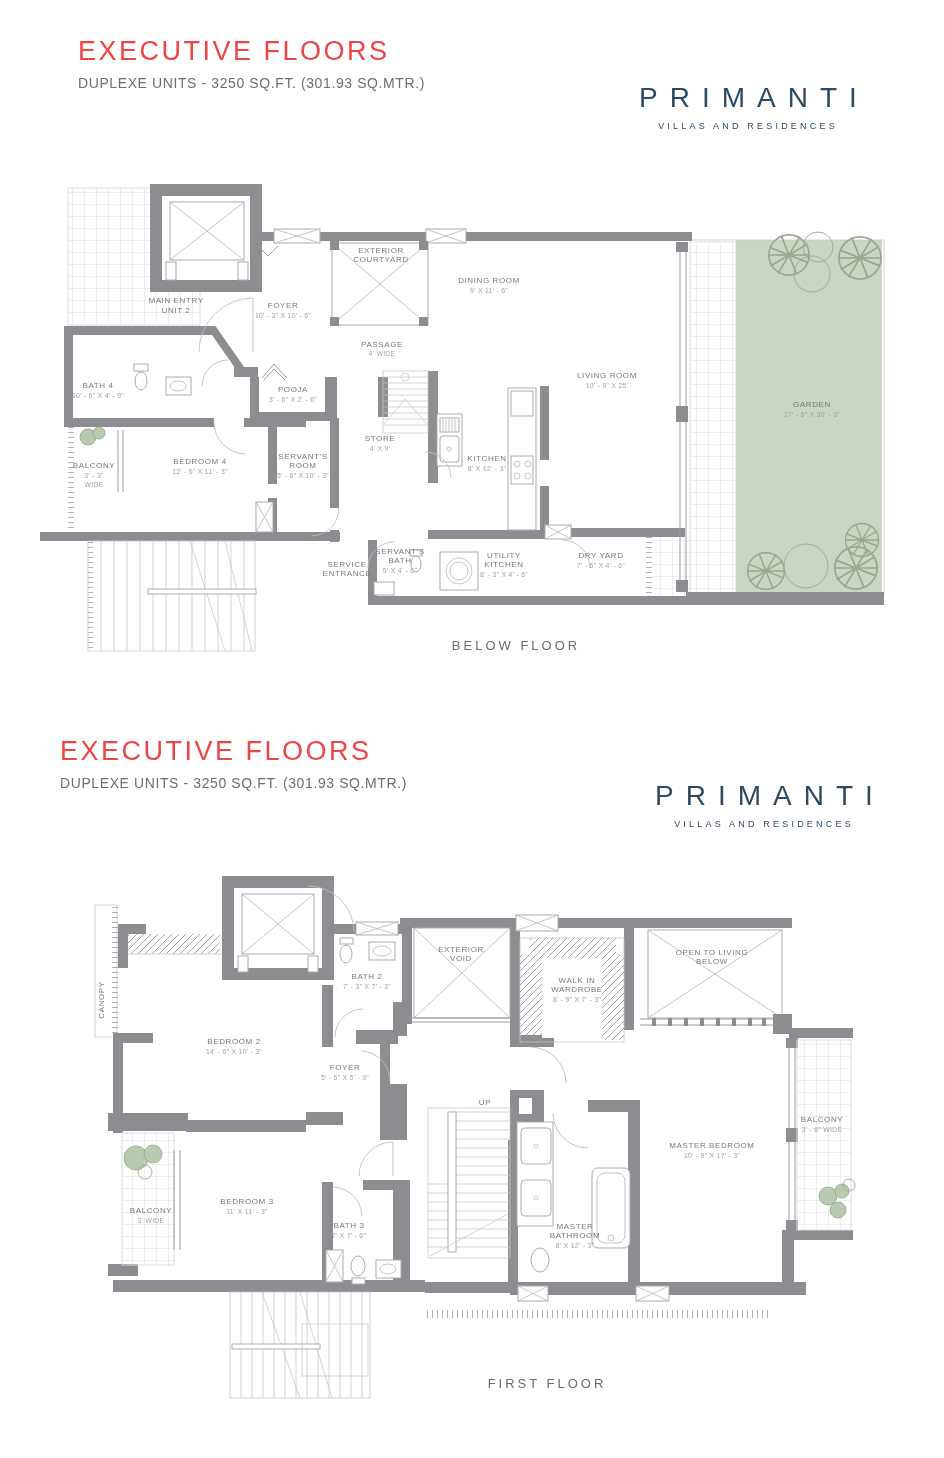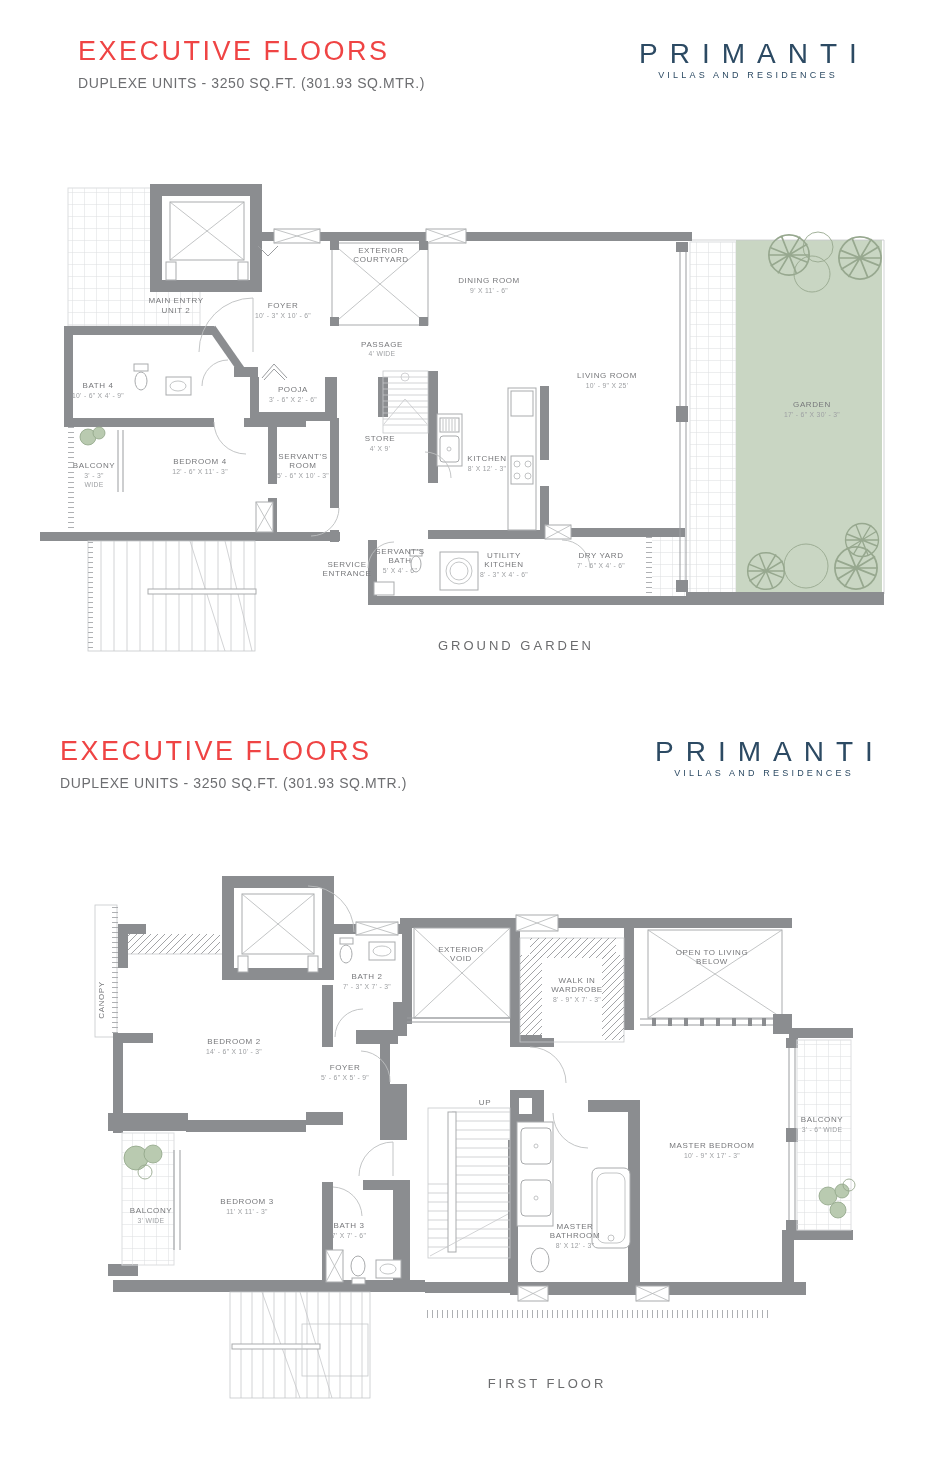--- a/index.html
+++ b/index.html
@@ -3,22 +3,22 @@
 <meta charset="utf-8">
 <style>
   html,body{margin:0;padding:0;}
   body{width:944px;height:1458px;background:#ffffff;position:relative;overflow:hidden;
        font-family:"Liberation Sans",sans-serif;}
   .abs{position:absolute;}
   
   .hd-title{font-size:27px;letter-spacing:2.5px;color:#ef4444;font-weight:400;white-space:nowrap;}
   .hd-sub{font-size:14px;letter-spacing:0.6px;color:#6d6e71;margin-top:8px;white-space:nowrap;}
   .brand{width:280px;text-align:center;}
-  .brand-name{font-size:28px;letter-spacing:12px;color:#2c4a63;font-weight:400;white-space:nowrap;text-indent:12px;}
-  .brand-tag{font-size:9px;letter-spacing:3.2px;color:#2c4a63;white-space:nowrap;text-align:center;}
+  .brand-name{font-size:28px;letter-spacing:12px;color:#2c4a63;font-weight:400;white-space:nowrap;text-indent:12px;margin-top:44px;}
+  .brand-tag{font-size:9px;letter-spacing:3.2px;color:#2c4a63;margin-top:7px;white-space:nowrap;text-align:center;}
   .caption{font-size:13px;letter-spacing:3px;color:#6b6c6e;text-align:center;width:300px;}
   
   svg text{font-family:"Liberation Sans",sans-serif;}
   .rname{font-size:8px;fill:#77787b;letter-spacing:0.6px;text-anchor:middle;}
   .rdim{font-size:6.8px;fill:#9ea0a3;letter-spacing:0.3px;text-anchor:middle;}
   .wall{fill:#8b8d90;}
   .thinr{fill:#ffffff;stroke:#a9abad;stroke-width:1;}
   .xline{stroke:#b4b6b8;stroke-width:0.8;fill:none;}
   .lite{stroke:#c6c8ca;stroke-width:0.8;fill:none;}
   .fix{fill:#ffffff;stroke:#a9abad;stroke-width:1;}
@@ -248,21 +248,21 @@
   <text class="rdim" x="400" y="573">5' X 4' - 6"</text>
   <text class="rname" x="347" y="567">SERVICE</text>
   <text class="rname" x="347" y="576">ENTRANCE</text>
   <text class="rname" x="504" y="558">UTILITY</text>
   <text class="rname" x="504" y="567">KITCHEN</text>
   <text class="rdim" x="504" y="577">8' - 3" X 4' - 6"</text>
   <text class="rname" x="601" y="558">DRY YARD</text>
   <text class="rdim" x="601" y="568">7' - 6" X 4' - 6"</text>
 </svg>
 
-<div class="abs caption" style="left:366px;top:638px;">GROUND GARDEN</div>
+<div class="abs caption" style="left:366px;top:638px;">BELOW FLOOR</div>
 
 <div class="abs" style="left:60px;top:736px;">
   <div class="hd-title">EXECUTIVE FLOORS</div>
   <div class="hd-sub">DUPLEXE UNITS - 3250 SQ.FT. (301.93 SQ.MTR.)</div>
 </div>
 <div class="abs brand" style="left:624px;top:736px;">
   <div class="brand-name">PRIMANTI</div>
   <div class="brand-tag">VILLAS AND RESIDENCES</div>
 </div>
 

